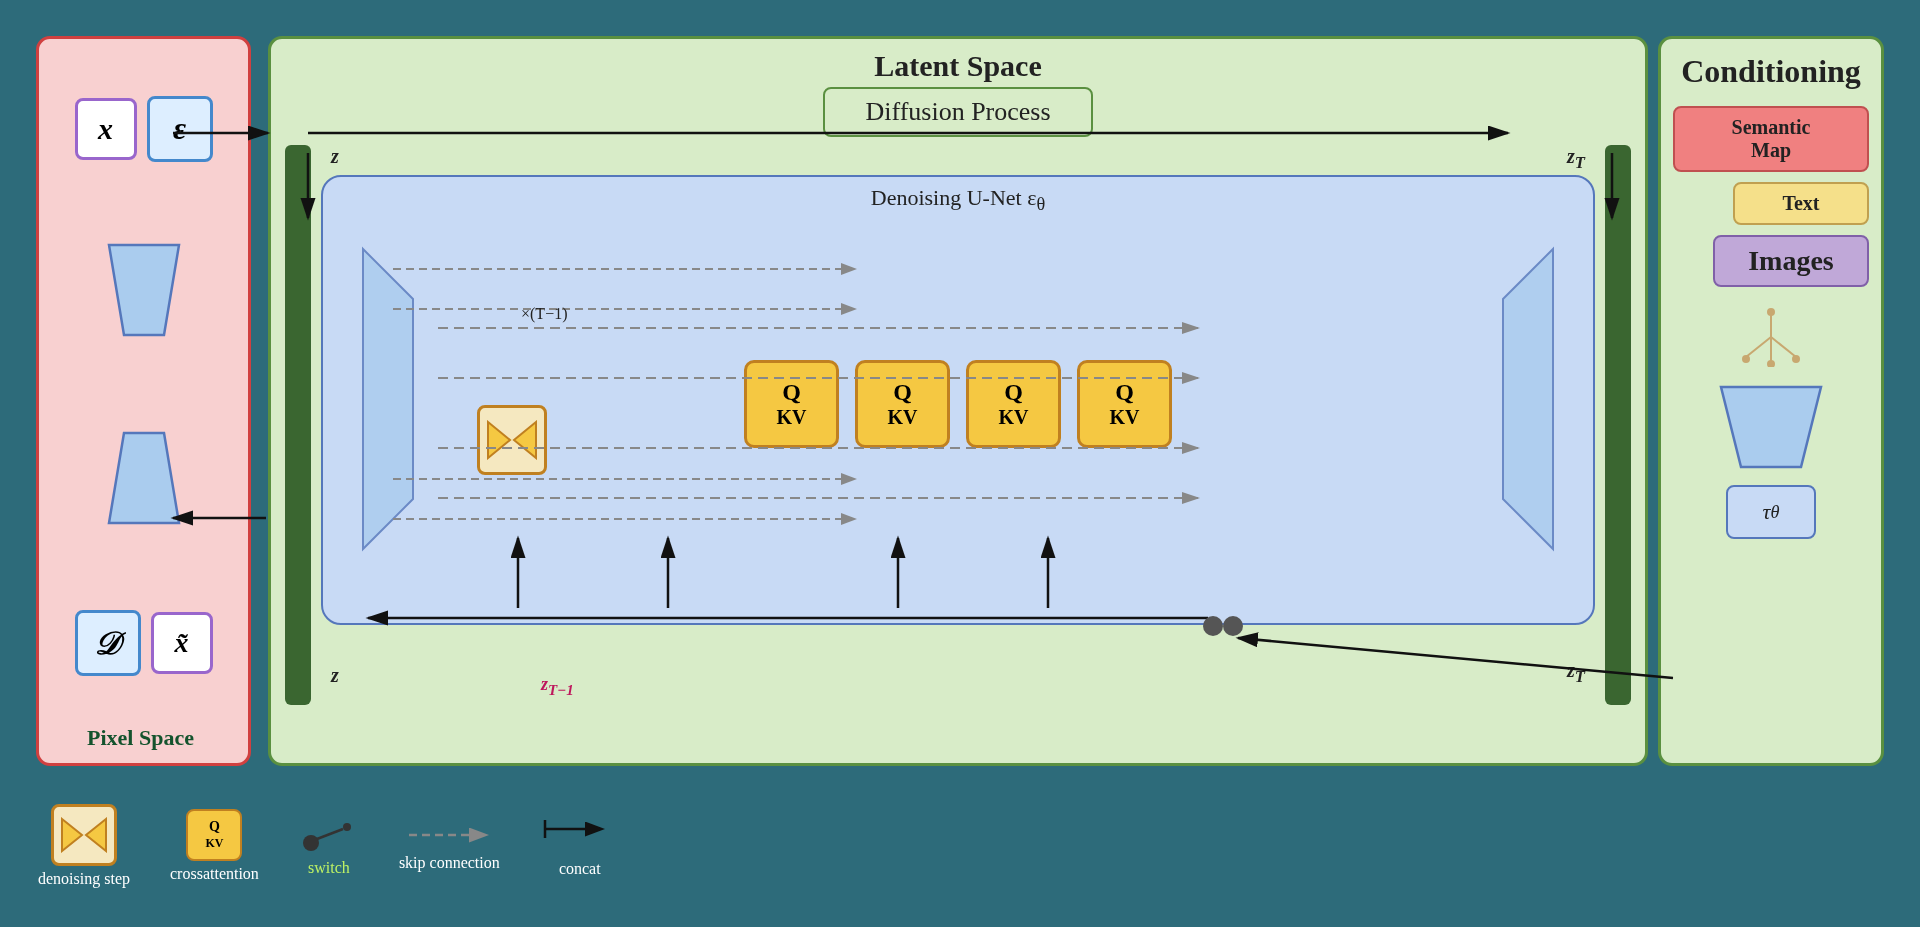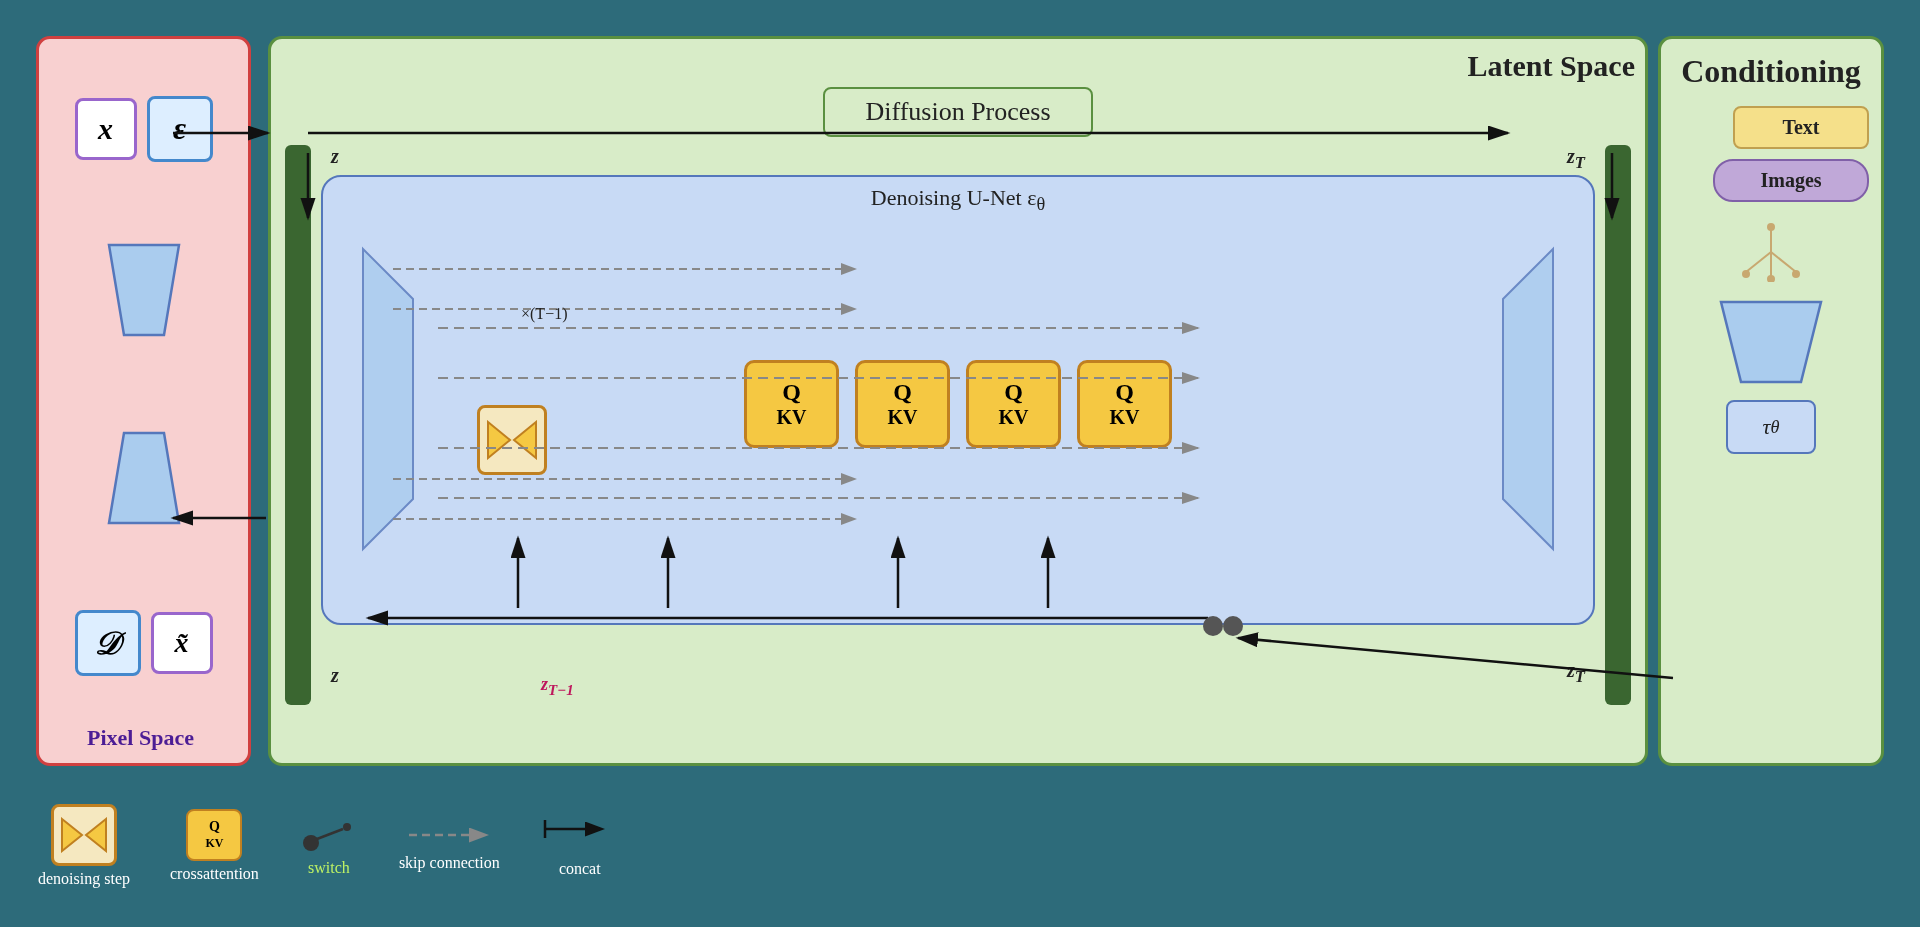--- a/index.html
+++ b/index.html
@@ -51,31 +51,31 @@
       <div>
         <svg width="100" height="110" viewBox="0 0 100 110">
           <polygon points="30,10 70,10 85,100 15,100" fill="#aaccee" stroke="#5577bb" stroke-width="2.5"></polygon>
         </svg>
       </div>
 
       <div style="display:flex; align-items:center; gap:10px;">
         <div style="border:3px solid #4488cc;border-radius:8px;background:#ddeeff;width:66px;height:66px;display:flex;align-items:center;justify-content:center;font-size:32px;font-style:italic;font-weight:bold;">𝒟</div>
         <div style="border:3px solid #9966cc;border-radius:8px;background:white;width:62px;height:62px;display:flex;align-items:center;justify-content:center;font-size:28px;font-style:italic;font-weight:bold;">x̃</div>
       </div>
-      <div style="position:absolute;bottom:12px;left:0;right:6px;text-align:center;font-size:22px;font-weight:bold;color:#4c1d95;">Pixel Space</div>
+      <div style="position:absolute;bottom:12px;left:0;right:6px;text-align:center;font-size:22px;font-weight:bold;color:#14532d;">Pixel Space</div>
     </div>
 
     <div style="
       position:absolute; left:250px; top:18px;
       width:1380px; height:730px;
       background:#d8ecc8; border:3px solid #5a9040; border-radius:14px;
       padding:10px;
     ">
 
-      <div style="text-align:right;font-size:30px;font-weight:bold;color:#222;margin-bottom:4px;">Latent Space</div>
+      <div style="text-align:center;font-size:30px;font-weight:bold;color:#222;margin-bottom:4px;">Latent Space</div>
 
       <div style="display:flex;align-items:center;justify-content:center;margin-bottom:8px;">
         <div style="border:2.5px solid #5a9040;border-radius:8px;background:#d8ecc8;padding:8px 40px;font-size:26px;color:#222;">Diffusion Process</div>
       </div>
 
       <div style="display:flex;align-items:stretch;height:560px;gap:6px;position:relative;">
 
         <div style="background:#3a6630;border-radius:6px;width:26px;align-self:stretch;margin:0 4px;"></div>
 
         <div style="flex:1;position:relative;">
@@ -163,25 +163,26 @@
     </div>
 
     <div style="
       position:absolute; right:18px; top:18px;
       width:226px; height:730px;
       background:#d8ecc8; border:3px solid #5a9040; border-radius:14px;
       padding:14px 12px;
     ">
       <div style="text-align:center;font-size:32px;font-weight:bold;color:#222;margin-bottom:16px;">Conditioning</div>
 
+      <div style="background:#f08080;border:2px solid #c05050;border-radius:8px;padding:8px 10px;font-size:20px;font-weight:bold;text-align:center;color:#222;margin-bottom:10px;">Semantic<br>Map</div>
 
       <div style="background:#f5e08a;border:2px solid #c0a050;border-radius:8px;padding:8px 10px;font-size:20px;font-weight:bold;text-align:center;color:#222;margin-bottom:10px;margin-left:60px;">Text</div>
 
 
-      <div style="background:#c0a8d8;border:2px solid #8060a8;border-radius:20px;padding:8px 10px;font-size:20px;font-weight:bold;text-align:center;color:#222;margin-bottom:20px;margin-left:40px;">Images</div>
+      <div style="background:#c0a8d8;border:2px solid #8060a8;border-radius:8px;padding:8px 10px;font-size:28px;font-weight:bold;text-align:center;color:#222;margin-bottom:20px;margin-left:40px;">Images</div>
 
       <div style="display:flex;justify-content:center;margin-bottom:10px;">
         <svg width="80" height="60" viewBox="0 0 80 60">
           <line x1="40" y1="5" x2="40" y2="30" stroke="#c8a870" stroke-width="2"></line>
           <line x1="40" y1="30" x2="15" y2="50" stroke="#c8a870" stroke-width="2"></line>
           <line x1="40" y1="30" x2="65" y2="50" stroke="#c8a870" stroke-width="2"></line>
           <line x1="40" y1="30" x2="40" y2="55" stroke="#c8a870" stroke-width="2"></line>
           <circle cx="40" cy="5" r="4" fill="#c8a870"></circle>
           <circle cx="15" cy="52" r="4" fill="#c8a870"></circle>
           <circle cx="65" cy="52" r="4" fill="#c8a870"></circle>

